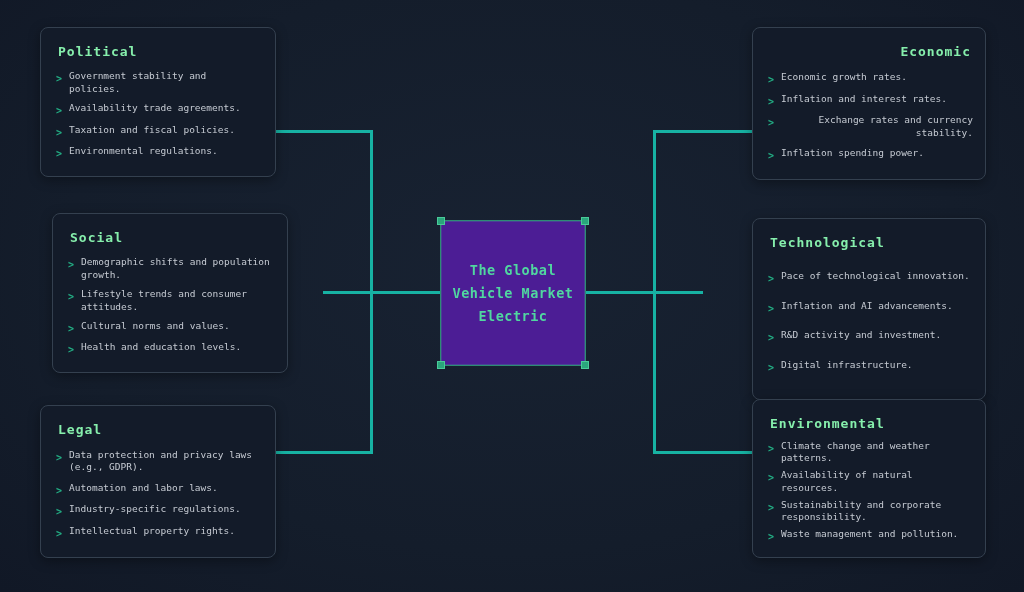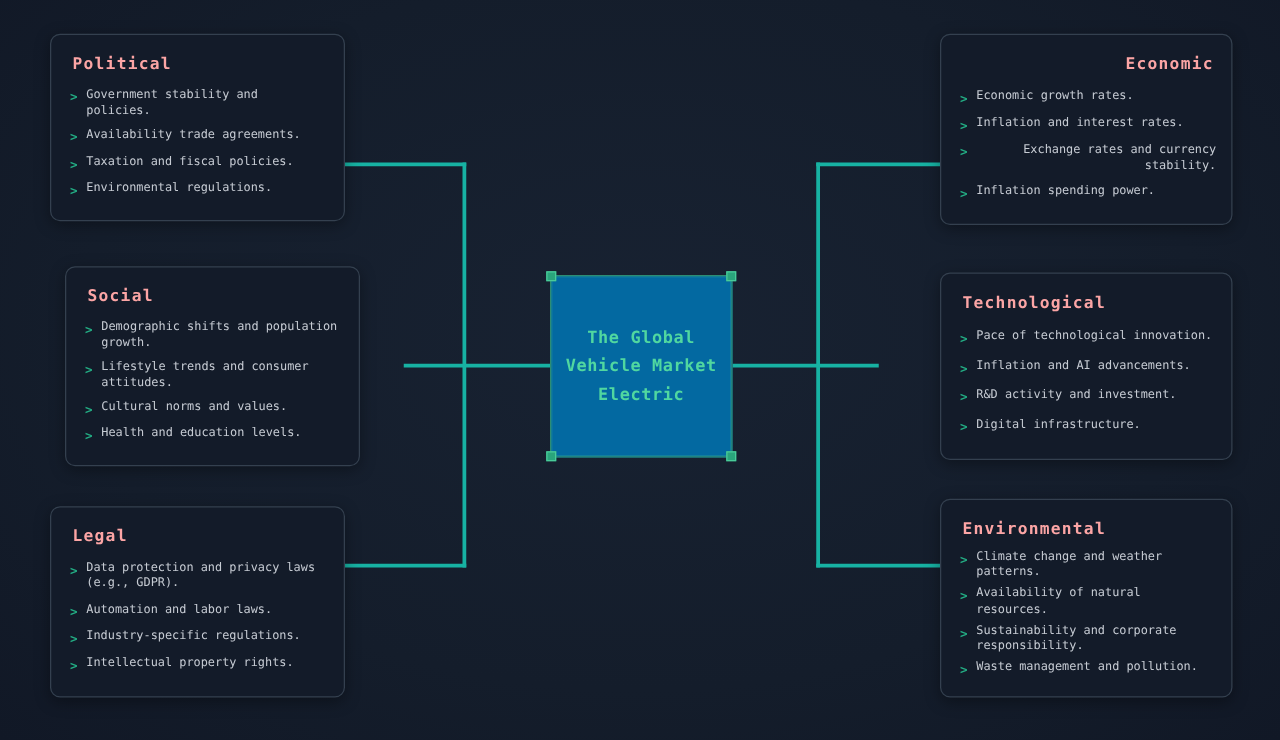--- a/index.html
+++ b/index.html
@@ -17,21 +17,21 @@
   
   .factor-box {
     position:absolute;
     background:#131b29;
     border:1px solid #34404f;
     border-radius:8px;
     box-shadow:0 3px 12px rgba(0,0,0,0.35);
     display:flex; flex-direction:column;
   }
   .box-title {
-    color:#fca5a5;
+    color:#86efac;
     font-weight:bold;
     font-size:13px;
     letter-spacing:1px;
     padding:16px 14px 2px 17px;
   }
   .box-items {
     flex:1;
     display:flex; flex-direction:column;
     justify-content:space-evenly;
     padding:2px 12px 10px 15px;
@@ -49,21 +49,21 @@
     color:#c6cbd3;
     font-size:9.5px;
     line-height:12.5px;
     max-width:200px;
   }
 
   
   .center-node {
     position:absolute;
     left:440px; top:220px; width:146px; height:146px;
-    background:#0369a1;
+    background:#4c1d95;
     border:1px solid #2d8d74;
     box-shadow: inset 0 0 0 1px rgba(70,199,150,0.22);
     display:flex; align-items:center; justify-content:center;
     text-align:center;
   }
   .center-title {
     color:#50d7a0;
     font-weight:bold;
     font-size:13.5px;
     line-height:23px;
@@ -176,21 +176,21 @@
           <span class="bullet">&gt;</span>
           <span class="item-text">Exchange rates and currency stability.</span>
         </div>
       <div class="item">
           <span class="bullet">&gt;</span>
           <span class="item-text">Inflation spending power.</span>
         </div>
     </div>
   </div>
 
-  <div class="factor-box" style="left:752px; top:218px; width:234px; height:150px;">
+  <div class="factor-box" style="left:752px; top:218px; width:234px; height:182px;">
     <div class="box-title">Technological</div>
     <div class="box-items">
       <div class="item">
           <span class="bullet">&gt;</span>
           <span class="item-text">Pace of technological innovation.</span>
         </div>
       <div class="item">
           <span class="bullet">&gt;</span>
           <span class="item-text">Inflation and AI advancements.</span>
         </div>

